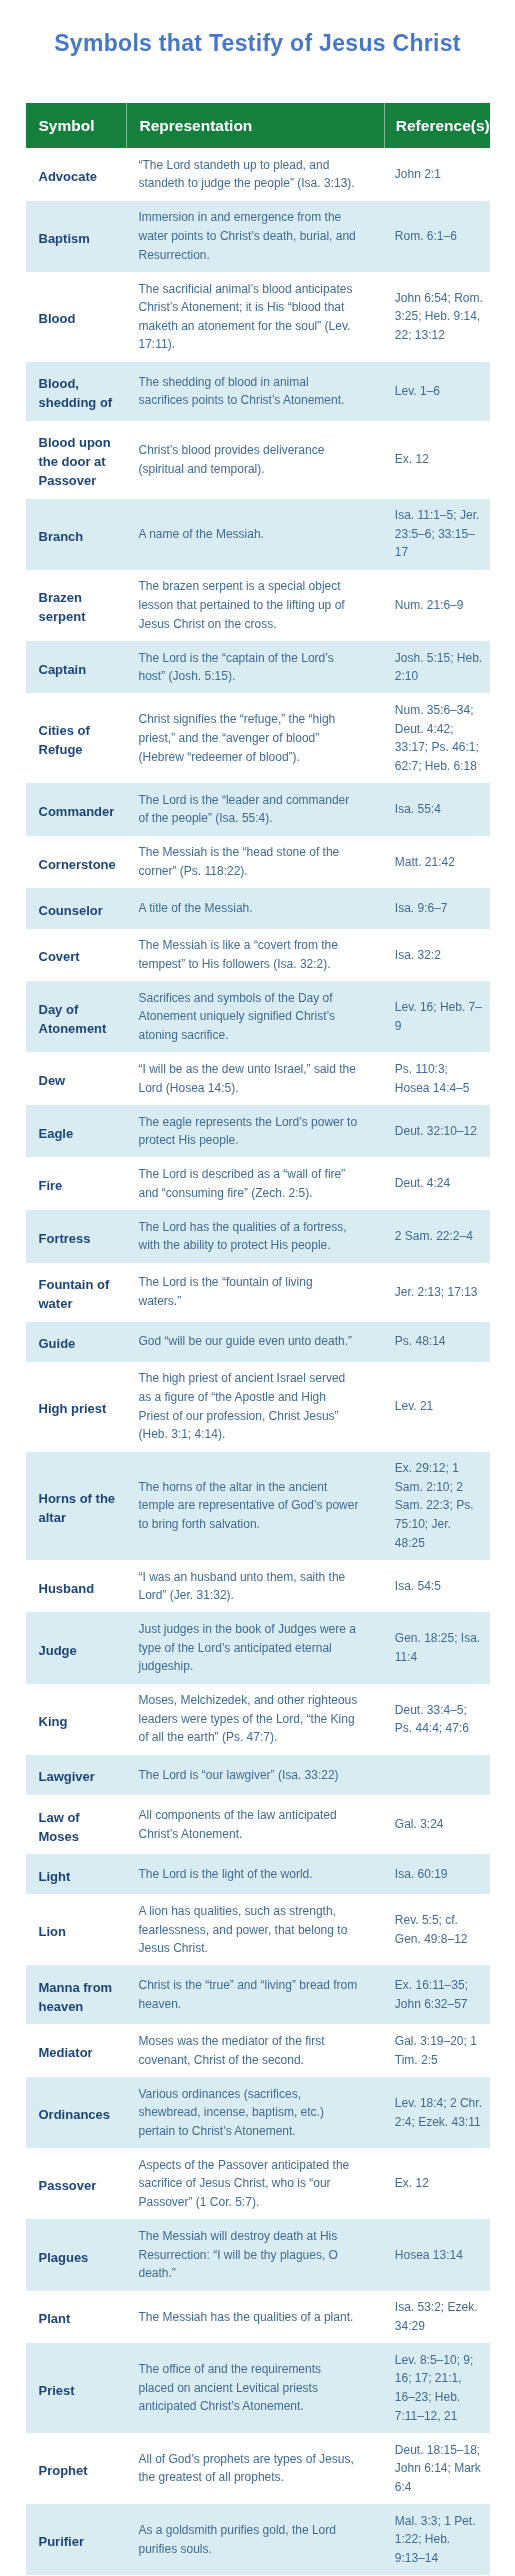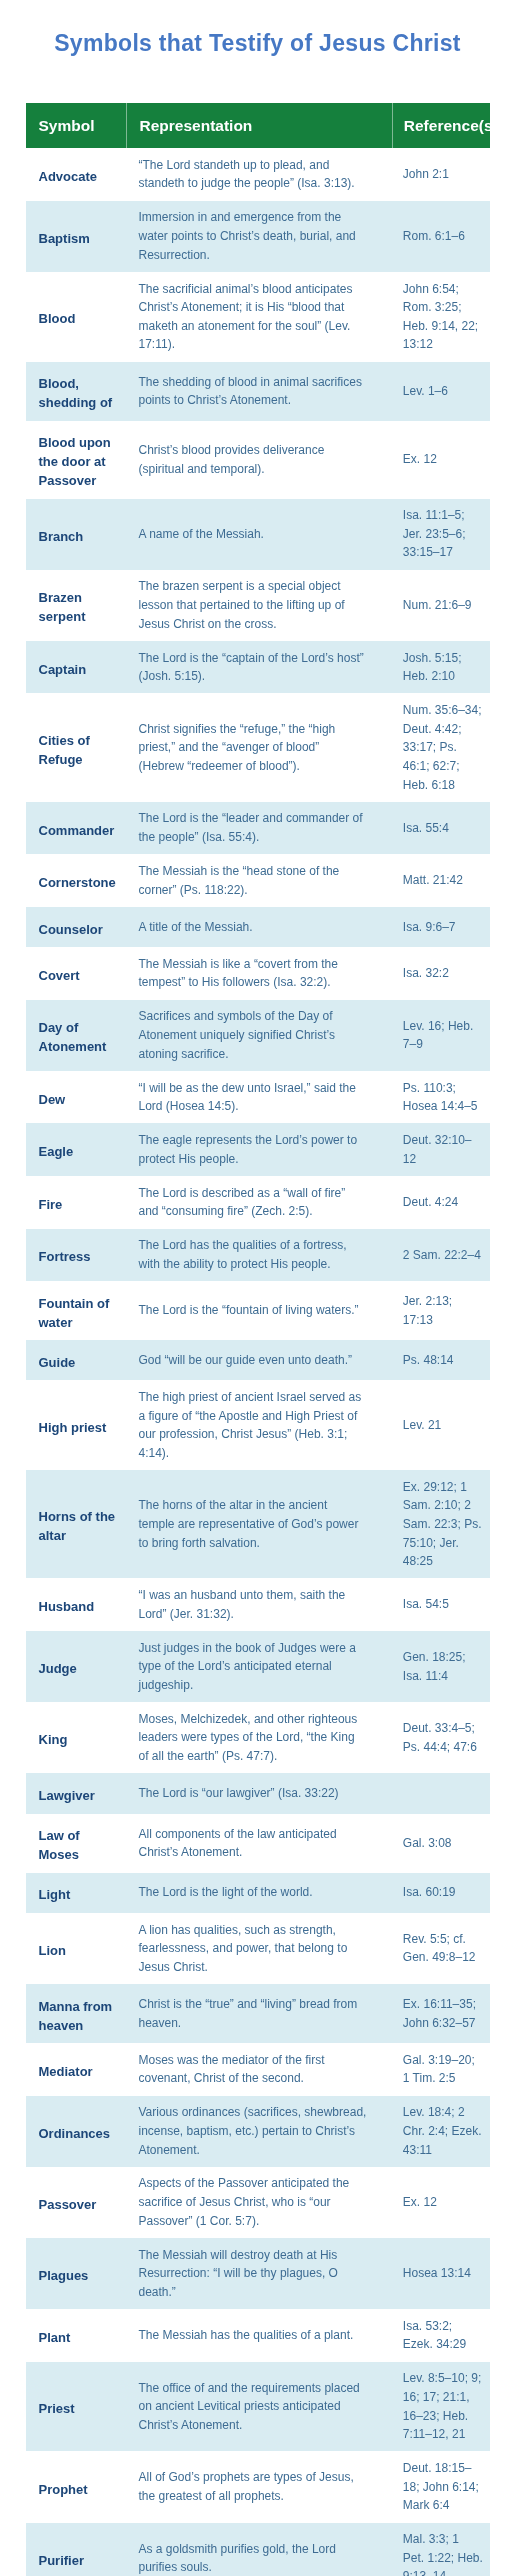--- a/index.html
+++ b/index.html
@@ -46,21 +46,21 @@
     padding-right: 6.2px;
     flex-shrink: 0;
   }
   .c-rep {
     flex: 1;
     box-sizing: border-box;
     padding-left: 13px;
     padding-right: 25px;
   }
   .c-ref {
-    width: 98px;
+    width: 106px;
     box-sizing: border-box;
     padding-left: 11.3px;
     padding-right: 6.2px;
     flex-shrink: 0;
   }
   .thead .c-rep, .thead .c-ref {
     border-left: 1px solid rgba(255,255,255,0.45);
   }
   .row {
     display: flex;
@@ -253,21 +253,21 @@
 
   <div class="row">
     <div class="c-sym sym">Lawgiver</div>
     <div class="c-rep rep">The Lord is “our lawgiver” (Isa. 33:22)</div>
     <div class="c-ref ref"></div>
   </div>
 
   <div class="row">
     <div class="c-sym sym">Law of Moses</div>
     <div class="c-rep rep">All components of the law anticipated Christ’s Atonement.</div>
-    <div class="c-ref ref">Gal. 3:08</div>
+    <div class="c-ref ref">Gal. 3:24</div>
   </div>
 
   <div class="row">
     <div class="c-sym sym">Light</div>
     <div class="c-rep rep">The Lord is the light of the world.</div>
     <div class="c-ref ref">Isa. 60:19</div>
   </div>
 
   <div class="row">
     <div class="c-sym sym">Lion</div>

